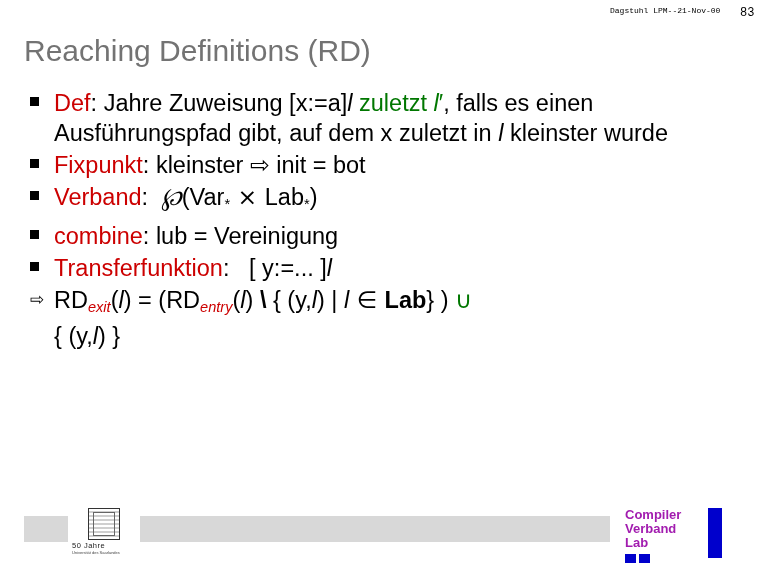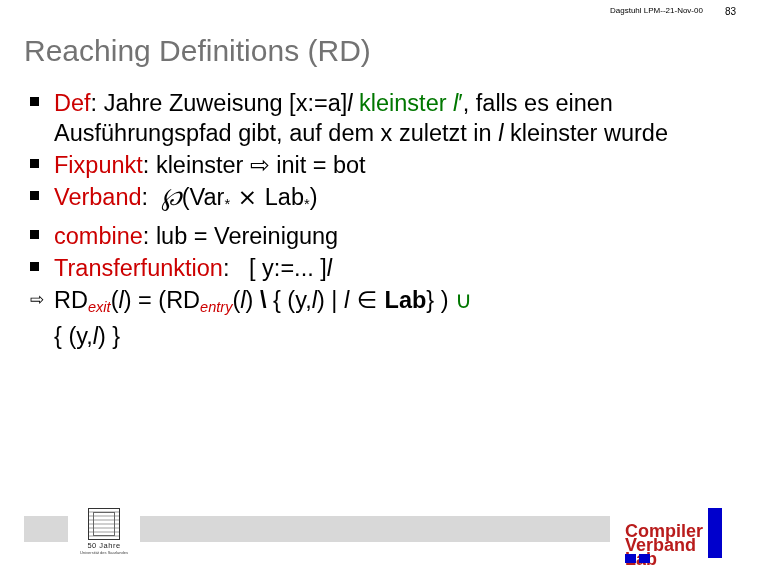--- a/index.html
+++ b/index.html
@@ -18,34 +18,35 @@
     position: absolute;
     inset: 0;
   }
   
   .header {
     position: absolute;
     top: 6px;
     left: 0;
     width: 768px;
     height: 14px;
+    font-family: Liberation Mono, monospace;
   }
   .header-center {
     position: absolute;
     left: 610px;
     top: 0;
     font-size: 8px;
     color: #000000;
     white-space: nowrap;
   }
   .header-right {
     position: absolute;
-    left: 725px;
+    left: 740px;
     top: 0;
-    font-size: 10px;
+    font-size: 12px;
     color: #000000;
   }
   
   .title {
     position: absolute;
     left: 24px;
     top: 34px;
     font-size: 30px;
     color: #737373;
     font-weight: normal;
@@ -133,21 +134,20 @@
     width: 470px;
     height: 26px;
     background: #d8d8d8;
   }
   .logo-uni {
     position: absolute;
     left: 72px;
     top: 508px;
     width: 64px;
     height: 44px;
-    text-align: center;
   }
   .logo-uni .crest {
     width: 30px;
     height: 30px;
     margin: 0 auto;
     border: 1px solid #333;
     background:
       repeating-linear-gradient(0deg, #ffffff 0 2px, #cfcfcf 2px 4px);
     position: relative;
   }
@@ -164,26 +164,26 @@
     letter-spacing: 0.5px;
   }
   .logo-uni .jahre2 {
     font-size: 4px;
     color: #444;
     letter-spacing: 0px;
   }
   .cdl {
     position: absolute;
     left: 625px;
-    top: 524px;
+    top: 508px;
     width: 80px;
-    font-size: 18px;
+    font-size: 13px;
     line-height: 14px;
     font-weight: bold;
-    color: #b91c1c;
+    color: #a21caf;
   }
   .cdl-squares {
     position: absolute;
     left: 625px;
     top: 549px;
     width: 40px;
     height: 9px;
   }
   .cdl-squares span {
     display: inline-block;
@@ -211,21 +211,21 @@
     <div class="header-right">83</div>
   </div>
 
   <div class="title">Reaching Definitions (RD)</div>
 
   <div class="bullets">
 
     <div class="bullet">
       <div class="bullet-marker"><span class="sq"></span></div>
       <div class="bullet-text">
-        <span class="kw-red">Def</span><span>: Jahre Zuweisung [x:=a]</span><span class="it">l</span><span class="kw-green"> kleinster </span><span class="kw-green it">l</span><span class="kw-green">′</span><span>, falls es einen Ausführungspfad gibt, auf dem x zuletzt in </span><span class="it">l</span><span> kleinster wurde</span>
+        <span class="kw-red">Def</span><span>: Jahre Zuweisung [x:=a]</span><span class="it">l</span><span class="kw-green"> zuletzt </span><span class="kw-green it">l</span><span class="kw-green">′</span><span>, falls es einen Ausführungspfad gibt, auf dem x zuletzt in </span><span class="it">l</span><span> kleinster wurde</span>
       </div>
     </div>
 
     <div class="bullet">
       <div class="bullet-marker"><span class="sq"></span></div>
       <div class="bullet-text">
         <span class="kw-red">Fixpunkt</span><span>: kleinster </span><span class="mathsym">⇨</span><span> init = bot</span>
       </div>
     </div>
 

